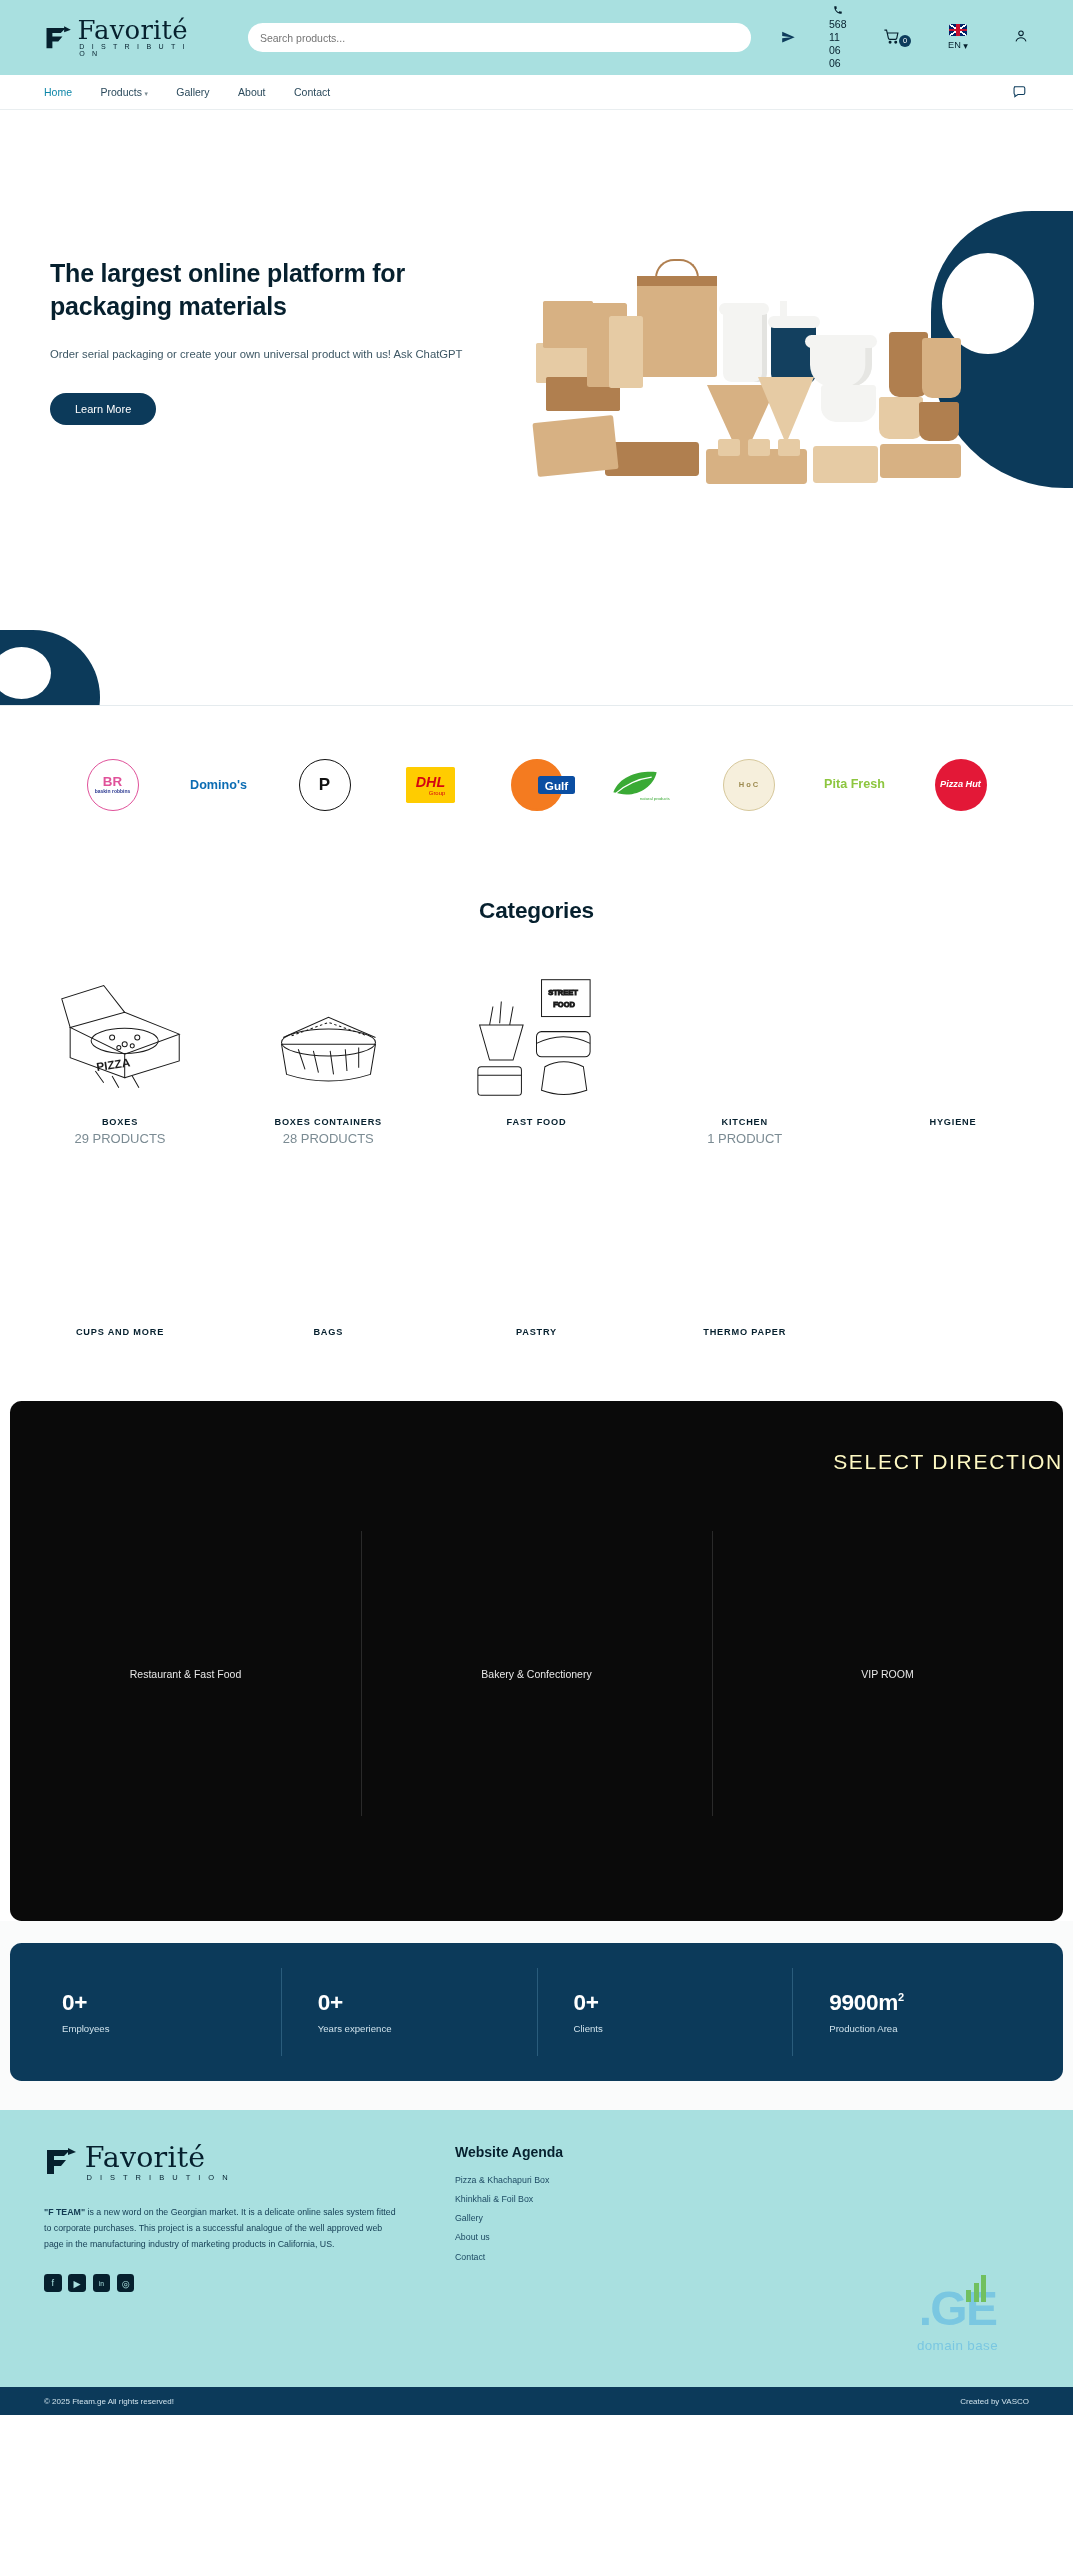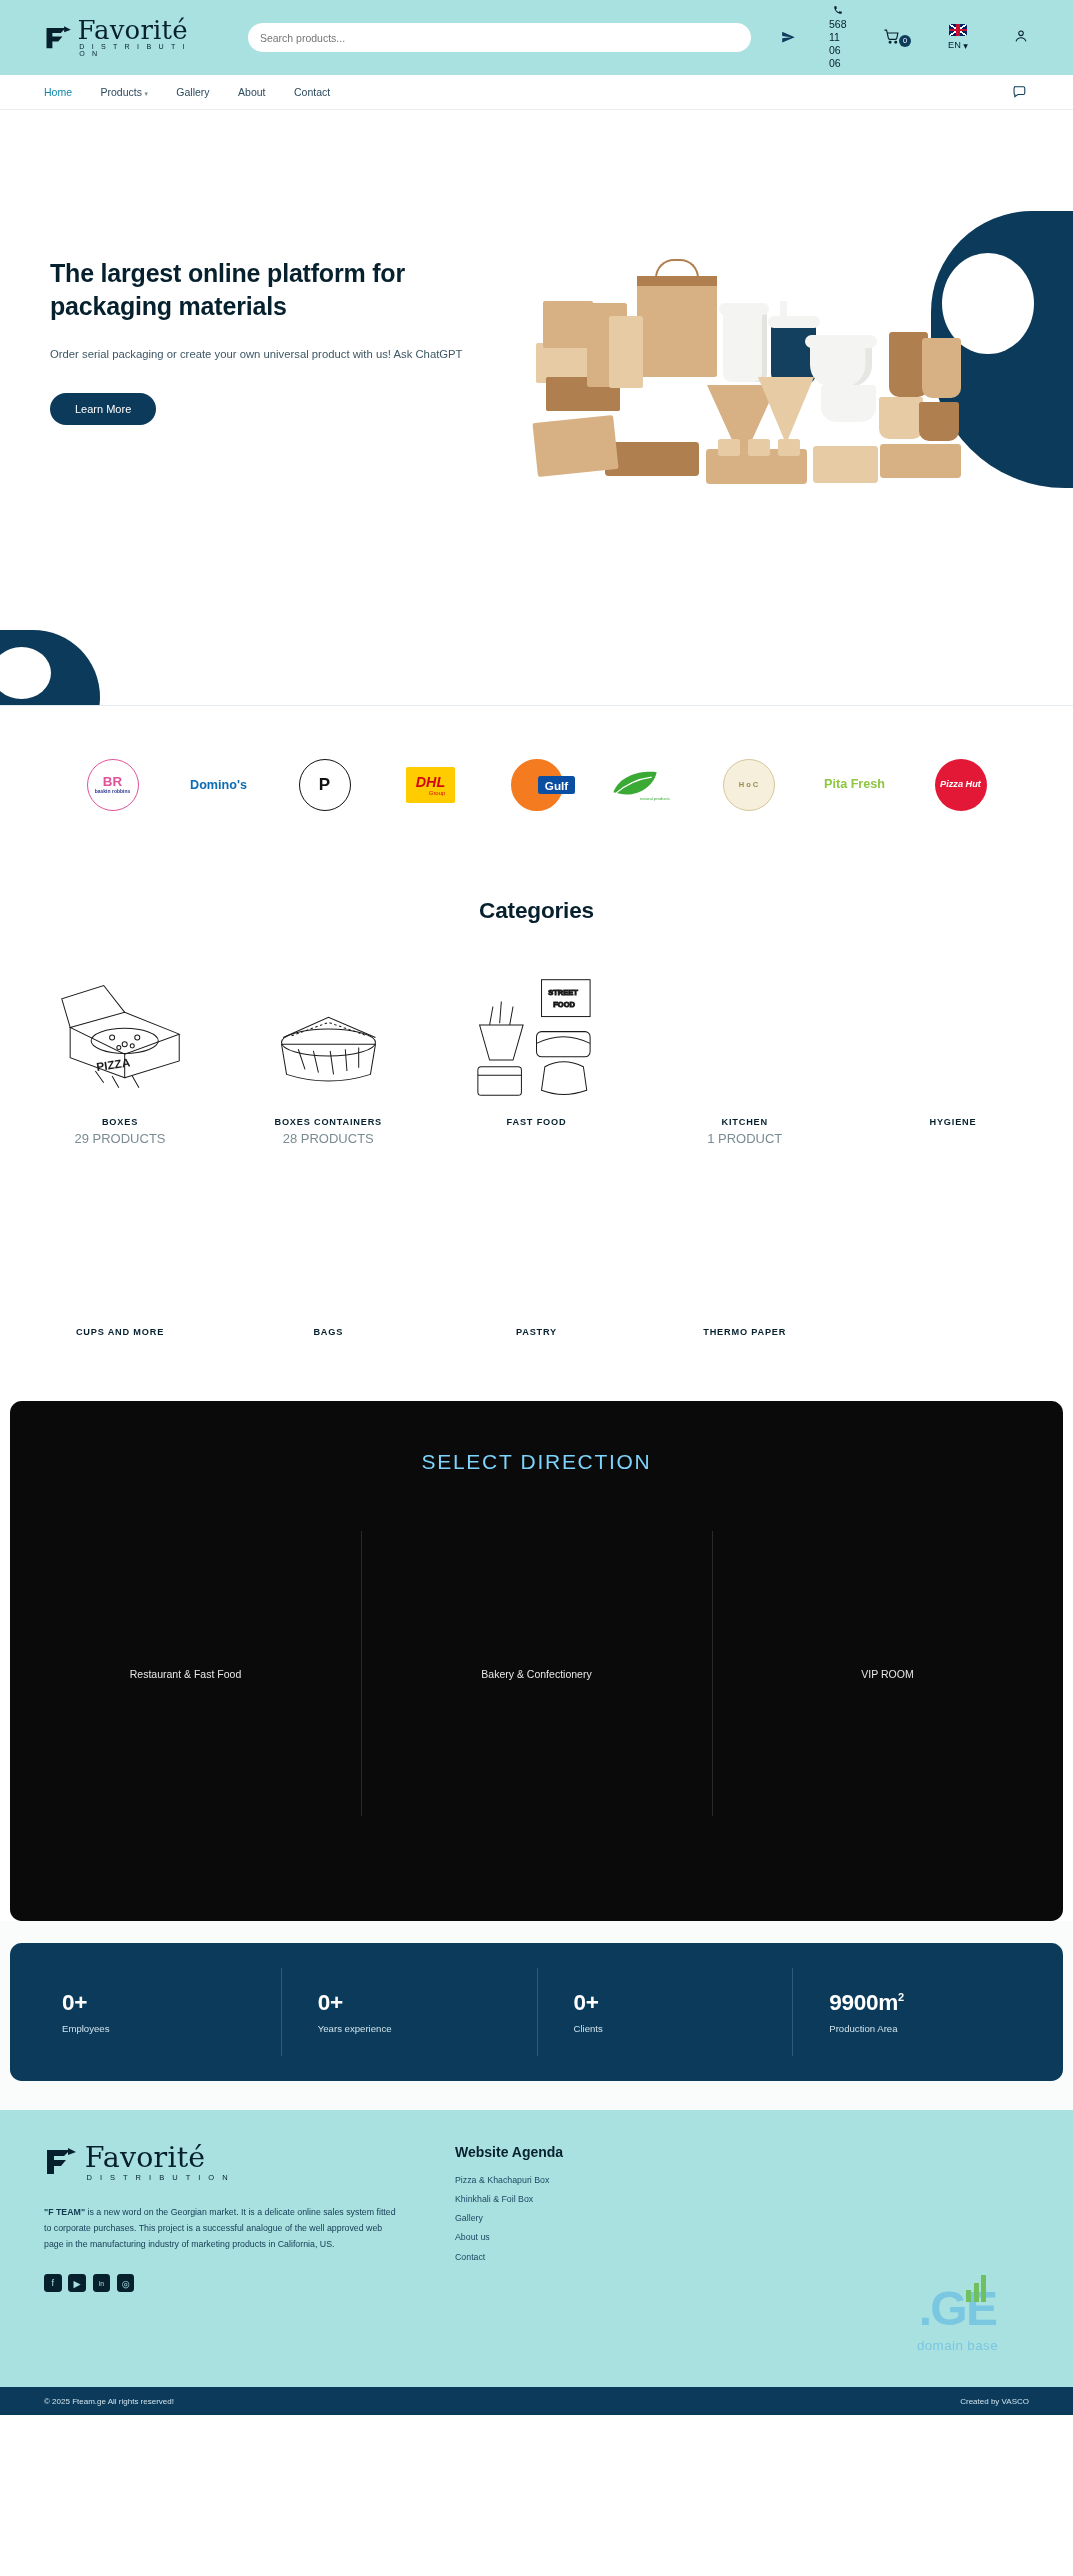--- a/index.html
+++ b/index.html
@@ -164,21 +164,21 @@
   .cat-name { font-size: 9.2px; letter-spacing: 0.8px; font-weight: 700; color: #06202e; margin-top: 3.4px; }
   .cat-count { font-size: 13px; color: #7b8b93; margin-top: 4.2px; }
   .cat-row2 .cat-art { height: 147px; }
 
   
   .direction {
     margin: 13.4px 10px 0; background: #0a0a0a; border-radius: 11.7px;
     height: 520px; padding-top: 49px; color: #fff; position: relative; overflow: hidden;
   }
   .direction h2 {
-    text-align: center; font-size: 21px; letter-spacing: 1.7px; font-weight: 400; color: #7dd3fc;
+    text-align: right; font-size: 21px; letter-spacing: 1.7px; font-weight: 400; color: #fef9c3;
   }
   .dir-grid {
     margin-top: 57px; display: grid; grid-template-columns: repeat(3, 1fr); height: 285px;
   }
   .dir-col {
     display: flex; align-items: center; justify-content: center; position: relative;
     font-size: 10.5px; color: #e7e7e7;
   }
   .dir-col + .dir-col:before {
     content: ""; position: absolute; left: 0; top: 0; bottom: 0; width: 0.8px; background: #2a2a2a;

